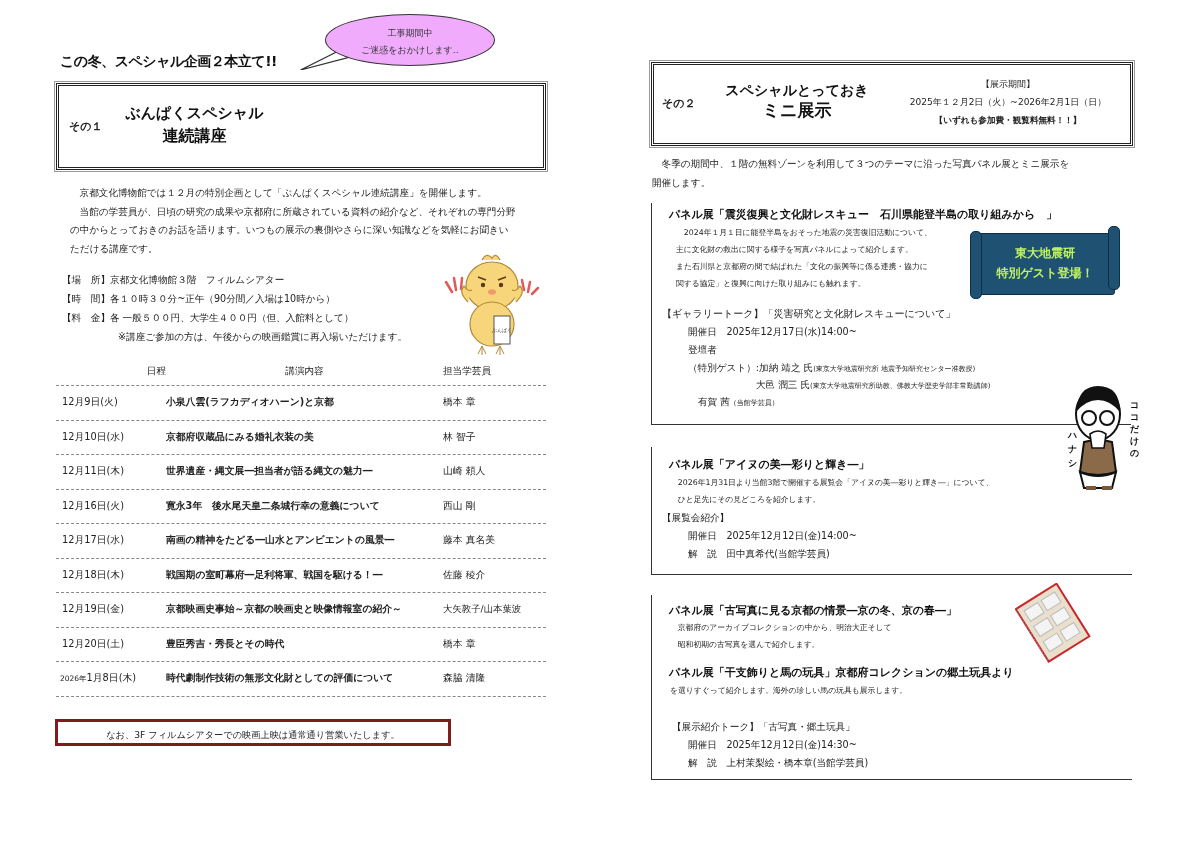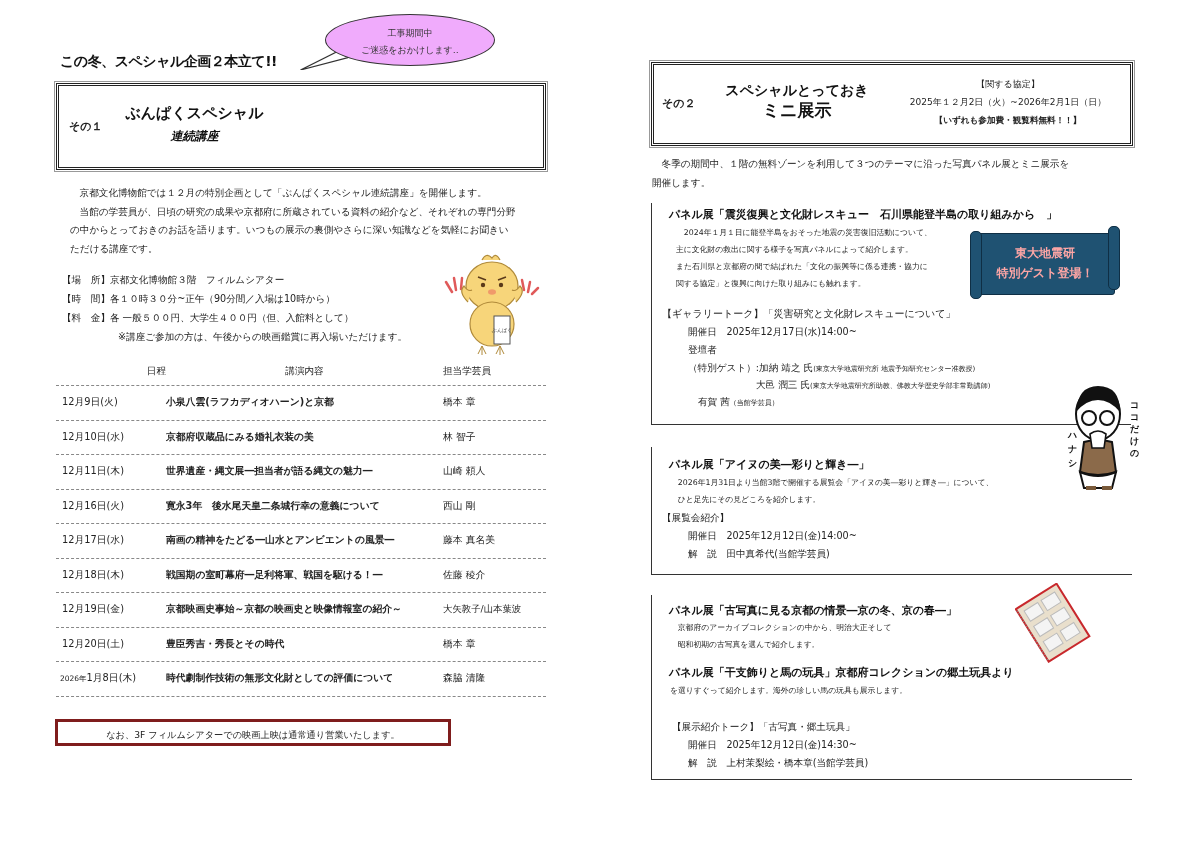--- a/index.html
+++ b/index.html
@@ -40,21 +40,21 @@
   
   .sec { border-left: 1px solid #333; border-bottom: 1px solid #333; }
   .sec1 { left: 651px; top: 203px; width: 480px; height: 222px; }
   .sec2 { left: 651px; top: 447px; width: 481px; height: 128px; }
   .sec3 { left: 651px; top: 595px; width: 481px; height: 185px; }
   .sec-title { position:absolute; font-size: 11px; font-weight: bold; color:#111; white-space:nowrap; }
   .sec-small { position:absolute; font-size: 7.8px; line-height: 17px; color:#222; white-space:nowrap; }
   .sec-text { position:absolute; font-size: 9.6px; line-height: 17.5px; color:#222; white-space:nowrap; }
   .tiny { font-size: 7px; }
 
-  .scroll-banner { left: 975px; top: 233px; width: 140px; height: 62px; background: #1f5272; border: 1.5px solid #0f2f45; border-radius: 3px; color:#fca5a5; font-weight: bold; font-size: 12px; text-align:center; line-height: 20px; padding-top: 9px; }
+  .scroll-banner { left: 975px; top: 233px; width: 140px; height: 62px; background: #1f5272; border: 1.5px solid #0f2f45; border-radius: 3px; color:#bef264; font-weight: bold; font-size: 12px; text-align:center; line-height: 20px; padding-top: 9px; }
   .scroll-banner:before { content:""; position:absolute; left:-6px; top:-3px; width:10px; height:66px; background:#1f5272; border:1.5px solid #0f2f45; border-radius:5px; }
   .scroll-banner:after { content:""; position:absolute; right:-6px; top:-8px; width:10px; height:62px; background:#1f5272; border:1.5px solid #0f2f45; border-radius:5px; }
 </style>
 </head>
 <body>
 
 <div class="abs headline">この冬、スペシャル企画２本立て!!</div>
 
 <svg class="abs bubble-tail" viewBox="0 0 40 20" style="left:298px;top:45px;width:50px;height:25px;">
   <path d="M2 20 L34 4 L40 10 Z" fill="#fff" stroke="#333" stroke-width="1"></path>
@@ -63,21 +63,21 @@
   <div class="bubble-text">
     <div>工事期間中</div>
     <div>ご迷惑をおかけします‥</div>
   </div>
 </div>
 
 <div class="abs dbox box1">
   <div class="sono" style="left:10px;top:33px;">その１</div>
   <div class="box-title" style="left:58px;top:16px;width:155px;">
     <div style="font-size:15px;line-height:22px;">ぶんぱくスペシャル</div>
-    <div style="font-size:12px;line-height:24px;font-style:italic;">連続講座</div>
+    <div style="font-size:16px;line-height:24px;">連続講座</div>
   </div>
 </div>
 
 <div class="abs para" style="left:70px;top:184px;width:490px;">
   <div>　京都文化博物館では１２月の特別企画として「ぶんぱくスペシャル連続講座」を開催します。</div>
   <div>　当館の学芸員が、日頃の研究の成果や京都府に所蔵されている資料の紹介など、それぞれの専門分野</div>
   <div>の中からとっておきのお話を語ります。いつもの展示の裏側やさらに深い知識などを気軽にお聞きい</div>
   <div>ただける講座です。</div>
 </div>
 
@@ -166,21 +166,21 @@
 
 <div class="abs notice">なお、3F フィルムシアターでの映画上映は通常通り営業いたします。</div>
 
 <div class="abs dbox box2">
   <div class="sono" style="left:8px;top:31px;">その２</div>
   <div class="box-title" style="left:58px;top:16px;width:170px;">
     <div style="font-size:14px;line-height:18px;">スペシャルとっておき</div>
     <div style="font-size:17px;line-height:22px;">ミニ展示</div>
   </div>
   <div class="box-dates" style="left:236px;top:10px;width:236px;text-align:center;line-height:18px;font-size:9px;">
-    <div>【関する協定】</div>
+    <div>【展示期間】</div>
     <div>2025年１２月2日（火）~2026年2月1日（日）</div>
     <div style="font-weight:bold;font-size:8.6px;">【いずれも参加費・観覧料無料！！】</div>
   </div>
 </div>
 
 <div class="abs para" style="left:652px;top:155px;width:490px;">
   <div>　冬季の期間中、１階の無料ゾーンを利用して３つのテーマに沿った写真パネル展とミニ展示を</div>
   <div>開催します。</div>
 </div>
 

